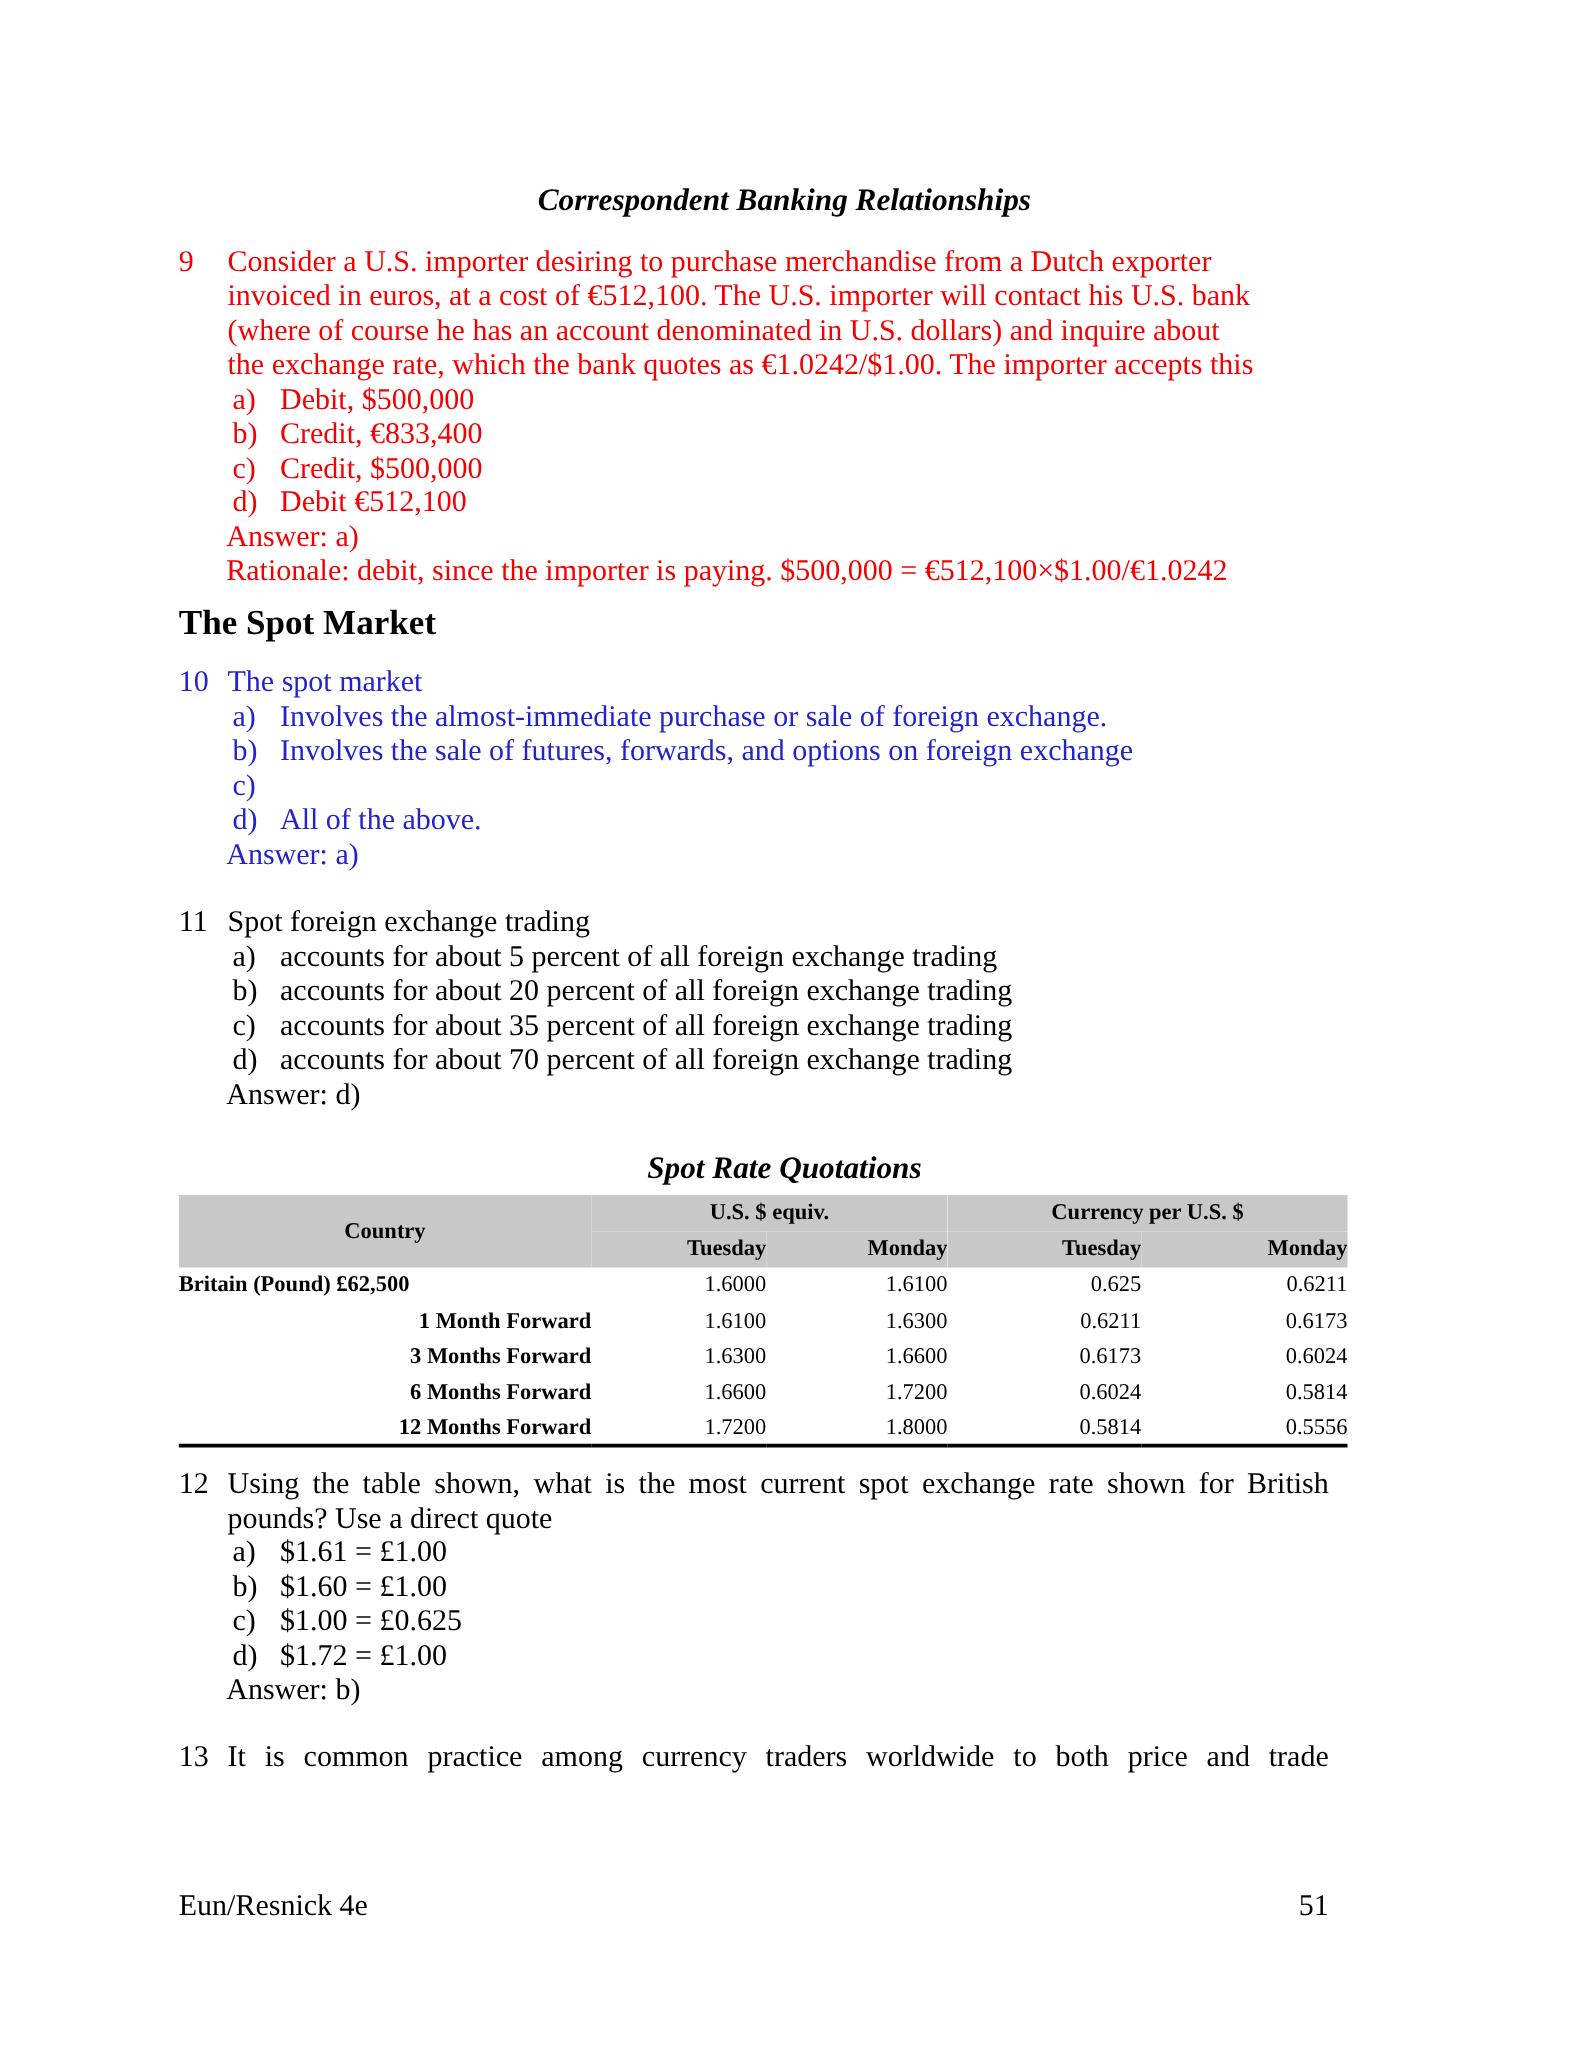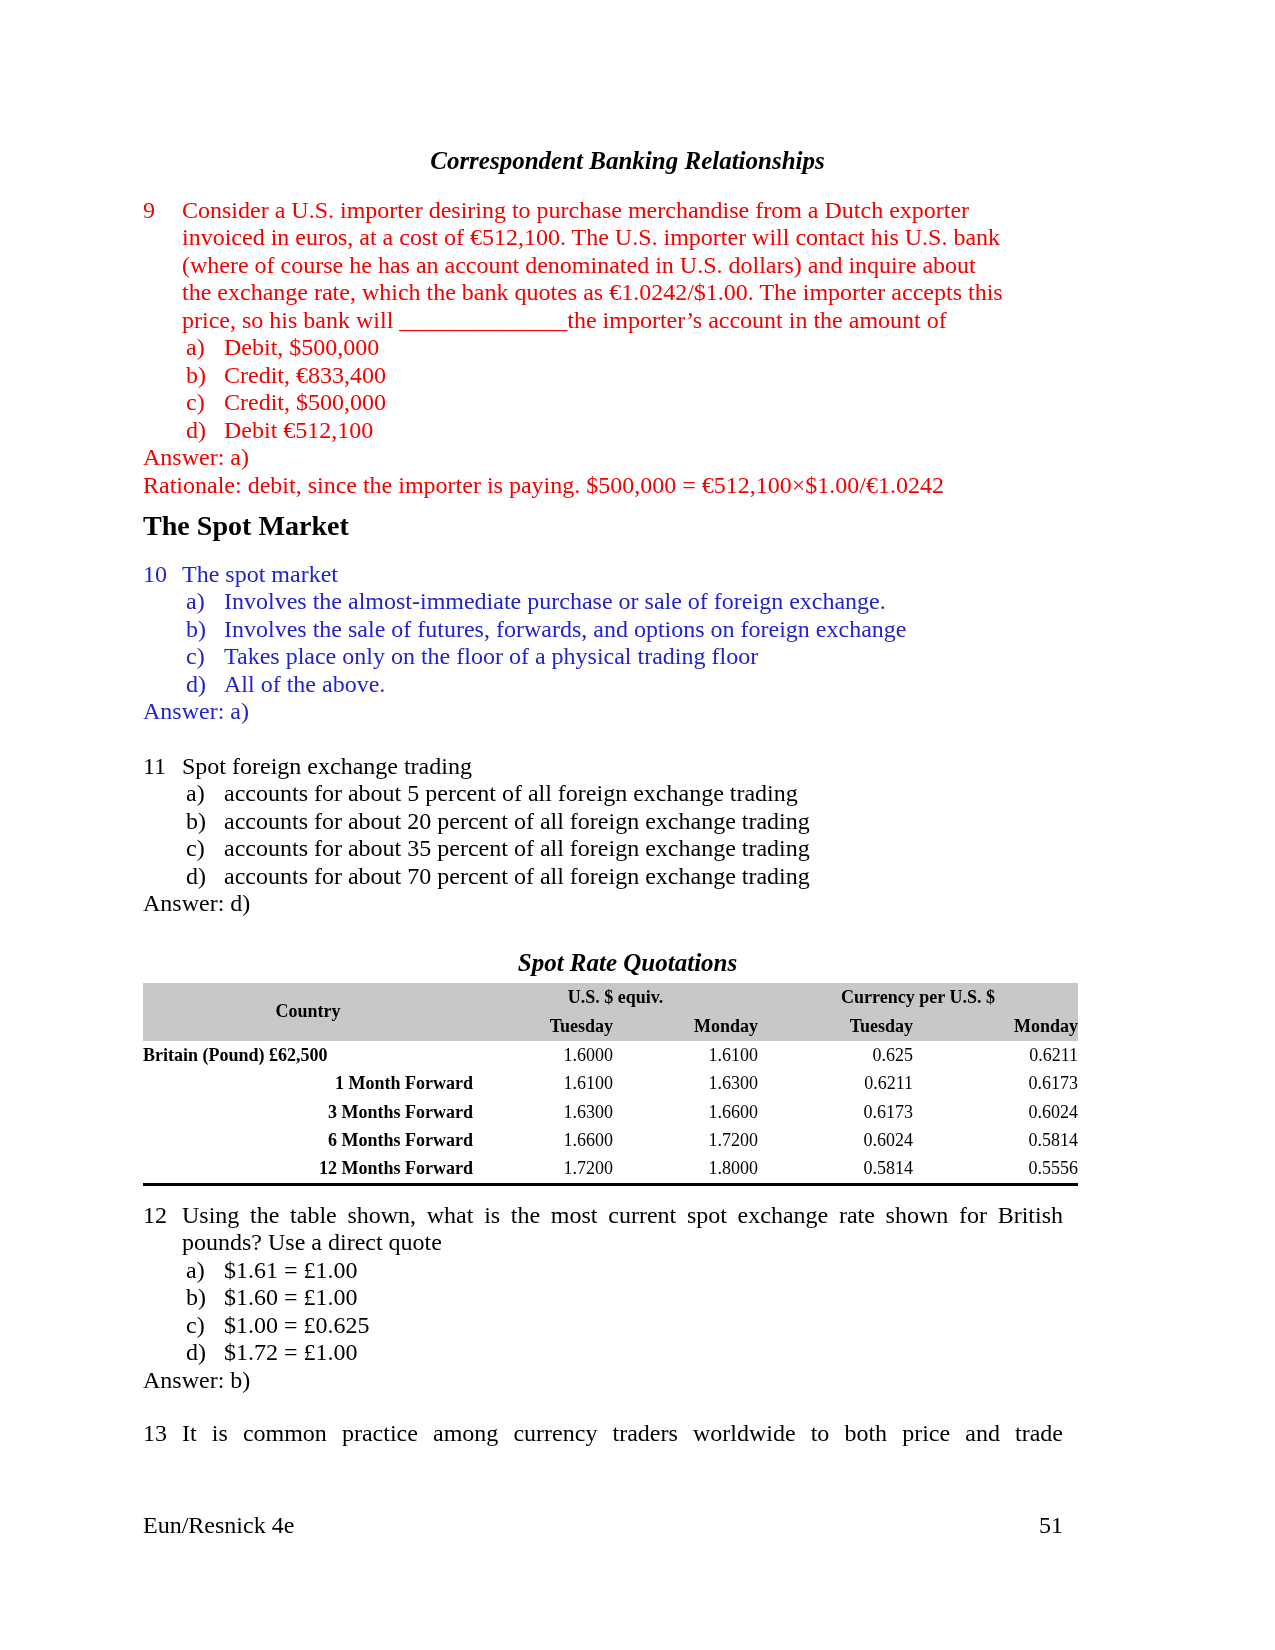--- a/index.html
+++ b/index.html
@@ -35,21 +35,21 @@
   .q-row { display: flex; }
   .q-num { flex: none; width: 39px; }
   .q-text { flex: 1; min-width: 0; }
   .q-line { white-space: nowrap; }
   .stretch { white-space: normal; text-align: justify; text-align-last: justify; }
   .blank-standalone { margin: 27px 0 0 39px; }
   .options { list-style: none; margin: 0 0 0 43px; padding: 0; }
   .options li { display: flex; }
   .opt-letter { flex: none; width: 38px; }
   .opt-text { white-space: nowrap; }
-  .answer, .rationale { white-space: nowrap; }
+  .answer, .rationale { white-space: nowrap; margin-left: 38px; }
 
   
   .spot {
     border-collapse: collapse;
     table-layout: fixed;
     width: 935px;
     margin-top: 7px;
     border-bottom: 3px solid #000;
     font-size: 18px;
   }
@@ -100,21 +100,20 @@
   <h2 class="subheading">Correspondent Banking Relationships</h2>
 
   <section class="question red" id="q9">
     <div class="q-row">
       <span class="q-num">9</span>
       <div class="q-text">
         <div class="q-line">Consider a U.S. importer desiring to purchase merchandise from a Dutch exporter</div>
         <div class="q-line">invoiced in euros, at a cost of €512,100. The U.S. importer will contact his U.S. bank</div>
         <div class="q-line">(where of course he has an account denominated in U.S. dollars) and inquire about</div>
         <div class="q-line">the exchange rate, which the bank quotes as €1.0242/$1.00. The importer accepts this</div>
-        <div class="q-line">price, so his bank will ______________the importer’s account in the amount of</div>
       </div>
     </div>
     <ul class="options">
       <li>
           <span class="opt-letter">a)</span>
           <span class="opt-text">Debit, $500,000</span>
         </li>
       <li>
           <span class="opt-letter">b)</span>
           <span class="opt-text">Credit, €833,400</span>
@@ -145,21 +144,20 @@
       <li>
           <span class="opt-letter">a)</span>
           <span class="opt-text">Involves the almost-immediate purchase or sale of foreign exchange.</span>
         </li>
       <li>
           <span class="opt-letter">b)</span>
           <span class="opt-text">Involves the sale of futures, forwards, and options on foreign exchange</span>
         </li>
       <li>
           <span class="opt-letter">c)</span>
-          <span class="opt-text">Takes place only on the floor of a physical trading floor</span>
         </li>
       <li>
           <span class="opt-letter">d)</span>
           <span class="opt-text">All of the above.</span>
         </li>
     </ul>
     <div class="answer">Answer: a)</div>
   </section>
 
   <section class="question" id="q11">

